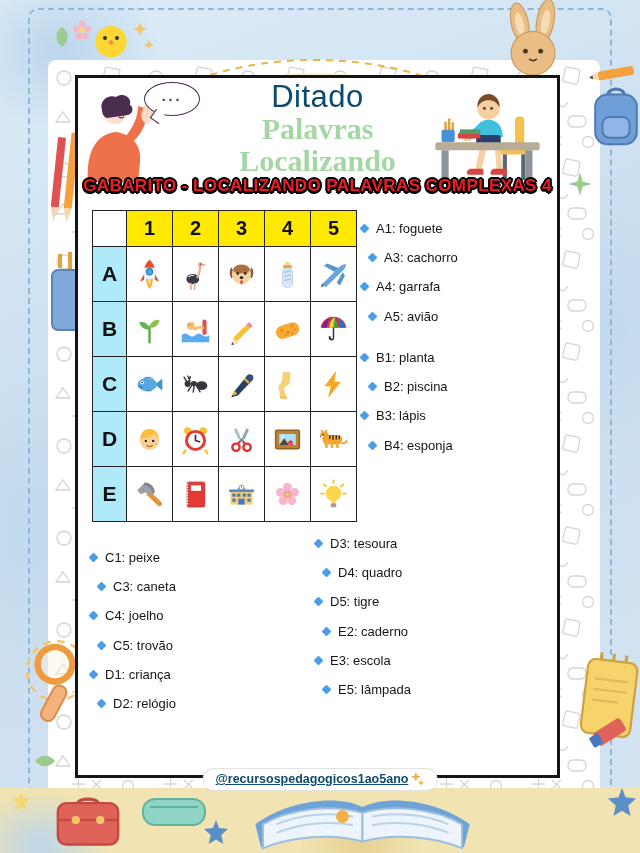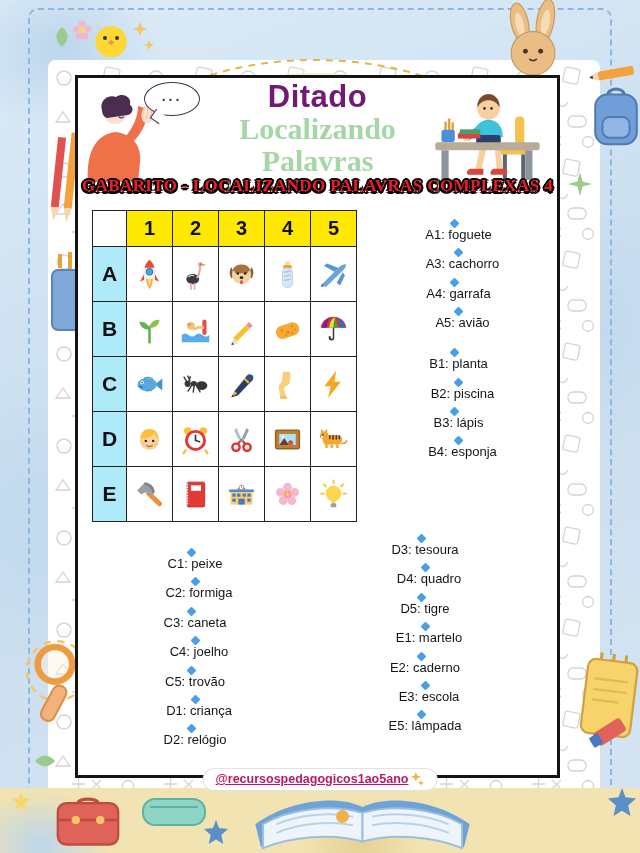--- a/index.html
+++ b/index.html
@@ -19,52 +19,52 @@
   #card{position:absolute;left:75px;top:75px;width:485px;height:703px;
     background:#fff;border:3.5px solid #141414;box-sizing:border-box;z-index:5;}
   #person-wrap{position:absolute;left:4px;top:2px;width:120px;height:102px;}
   #bubble{position:absolute;left:62px;top:2px;width:54px;height:32px;
     border:1.6px solid #4a2d4f;border-radius:50%;background:#fff;
     display:flex;align-items:center;justify-content:center;}
   #bubble-tail{position:absolute;left:70px;top:31px;width:10px;height:10px;background:#fff;
     border-left:1.6px solid #4a2d4f;border-bottom:1.6px solid #4a2d4f;transform:rotate(35deg);}
   #bubble span{font-weight:bold;font-size:14px;letter-spacing:3px;color:#4a2d4f;line-height:10px;padding-bottom:6px;}
   #title-block{position:absolute;left:0;top:3px;width:100%;text-align:center;line-height:1;}
-  #title-primary{font-size:31px;font-weight:700;color:#701a75;letter-spacing:.5px;}
+  #title-primary{font-size:31px;font-weight:400;color:#0c4a6e;letter-spacing:.5px;}
   .title-green{font-family:"Liberation Serif",serif;font-weight:700;font-size:30px;color:#a5d7a5;margin-top:2px;}
   #kid-wrap{position:absolute;right:6px;top:12px;width:125px;height:92px;}
   #subtitle{position:absolute;left:0;top:98px;width:100%;text-align:center;
     font-size:17px;font-weight:800;color:#ee1c24;letter-spacing:.4px;
     text-shadow:-1.5px -1.5px 0 #000,1.5px -1.5px 0 #000,-1.5px 1.5px 0 #000,
-      1.5px 1.5px 0 #000,-2px 0 0 #000,2px 0 0 #000,0 -2px 0 #000,0 2.5px 0 #000;font-family:Liberation Serif, serif;}
+      1.5px 1.5px 0 #000,-2px 0 0 #000,2px 0 0 #000,0 -2px 0 #000,0 2.5px 0 #000;}
   
   #grid-wrap{position:absolute;left:14px;top:132px;}
   table{border-collapse:collapse;}
   td,th{border:1.7px solid #222;padding:0;text-align:center;vertical-align:middle;}
   th.colh{background:#ffe900;width:45px;height:35px;font-size:20px;color:#111;}
   td.corner{background:#fff;width:33px;}
   th.rowh{background:#aeeaf9;width:33px;font-size:21px;color:#111;}
   td.cell{width:45px;height:54px;background:#fff;}
   td.cell svg{width:33px;height:33px;vertical-align:middle;}
   
   ul.ans{list-style:none;margin:0;padding:0;position:absolute;}
   ul.ans li{display:flex;align-items:center;height:16px;margin-bottom:13.4px;
-    font-size:13px;color:#151515;flex-direction:column;}
+    font-size:13px;color:#151515;}
   ul.ans li:nth-child(even){padding-left:8px;}
   ul.ans li.group-gap{margin-top:25px;}
   .diamond{display:inline-block;width:7px;height:7px;background:#4a9ee8;
     transform:rotate(45deg);border-radius:1px;margin-right:8px;flex:none;}
   #list-right{left:283px;top:142px;width:195px;}
   #list-bottom-left{left:12px;top:471px;width:210px;}
   #list-bottom-right{left:237px;top:457px;width:220px;}
   
   #footer-pill{position:absolute;left:50%;transform:translateX(-50%);top:769px;
     background:#fff;border-radius:12px;padding:3px 12px 4px 12px;z-index:7;
     display:flex;align-items:center;gap:2px;box-shadow:0 0 0 1px #e3e3e3;}
-  #footer-pill span{font-size:12.5px;font-weight:bold;color:#be185d;text-decoration:underline;white-space:nowrap;}
+  #footer-pill span{font-size:12.5px;font-weight:bold;color:#0c4a6e;text-decoration:underline;white-space:nowrap;}
 </style>
 </head>
 <body>
 
 <div id="stage">
 
   <div class="blob" style="left:-40px;top:-30px;width:200px;height:160px;background:radial-gradient(closest-side,#bcd6ec,rgba(188,214,236,0));"></div>
   <div class="blob" style="right:-50px;top:200px;width:180px;height:260px;background:radial-gradient(closest-side,#c2daee,rgba(194,218,238,0));"></div>
   <div class="blob" style="left:-60px;top:380px;width:180px;height:300px;background:radial-gradient(closest-side,#c2daee,rgba(194,218,238,0));"></div>
 
@@ -229,22 +229,22 @@
         </g>
       </svg>
       <div id="bubble">
         <span>...</span>
       </div>
       <div id="bubble-tail"></div>
     </div>
 
     <div id="title-block">
       <div id="title-primary">Ditado</div>
+      <div class="title-green">Palavras</div>
       <div class="title-green">Localizando</div>
-      <div class="title-green">Palavras</div>
     </div>
 
     <div id="kid-wrap">
       <svg width="125" height="92" viewBox="0 0 120 90">
         <rect x="86" y="26" width="9" height="36" rx="4" fill="#f2c14e"></rect>
         <rect x="70" y="56" width="28" height="7" rx="3" fill="#f2c14e"></rect>
         <rect x="74" y="63" width="4" height="25" fill="#5b6770"></rect>
         <rect x="92" y="63" width="4" height="25" fill="#5b6770"></rect>
         <circle cx="60" cy="18" r="11" fill="#f7cfa0"></circle>
         <path d="M49 17c0-9 6-13 11-13s11 4 11 13c-3-5-6-7-11-7s-8 2-11 7z" fill="#7a4a2b"></path>
@@ -547,24 +547,20 @@
           <span>B4: esponja</span>
         </li>
       </ul>
     <ul class="ans" id="list-bottom-left">
         <li>
           <span class="diamond"></span>
           <span>C1: peixe</span>
         </li>
         <li>
           <span class="diamond"></span>
-          <span>C2: formiga</span>
-        </li>
-        <li>
-          <span class="diamond"></span>
           <span>C3: caneta</span>
         </li>
         <li>
           <span class="diamond"></span>
           <span>C4: joelho</span>
         </li>
         <li>
           <span class="diamond"></span>
           <span>C5: trovão</span>
         </li>
@@ -582,24 +578,20 @@
           <span class="diamond"></span>
           <span>D3: tesoura</span>
         </li>
         <li>
           <span class="diamond"></span>
           <span>D4: quadro</span>
         </li>
         <li>
           <span class="diamond"></span>
           <span>D5: tigre</span>
-        </li>
-        <li>
-          <span class="diamond"></span>
-          <span>E1: martelo</span>
         </li>
         <li>
           <span class="diamond"></span>
           <span>E2: caderno</span>
         </li>
         <li>
           <span class="diamond"></span>
           <span>E3: escola</span>
         </li>
         <li>

